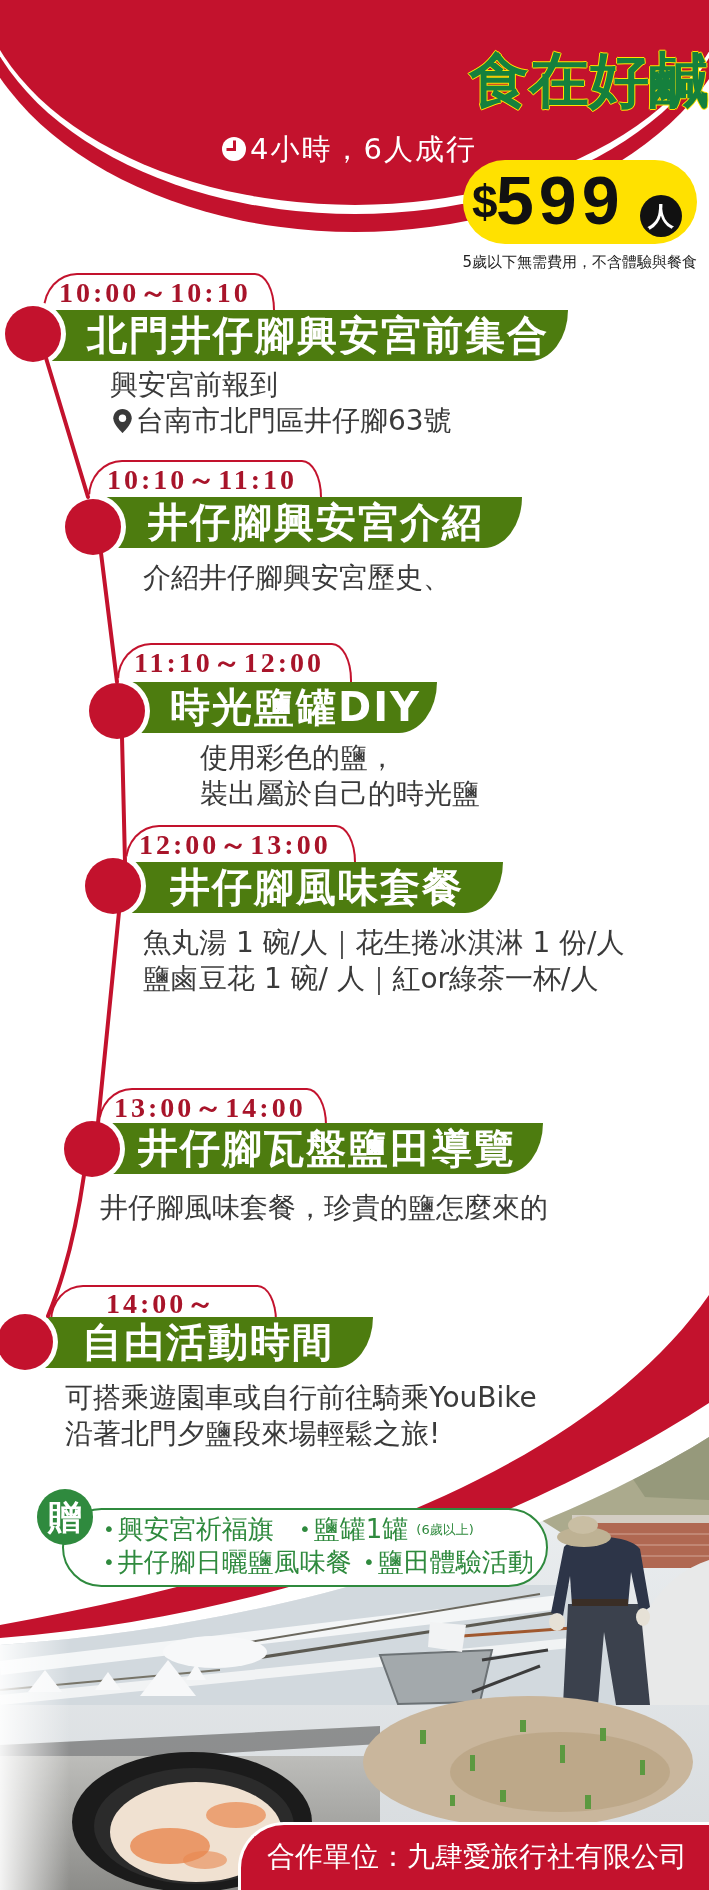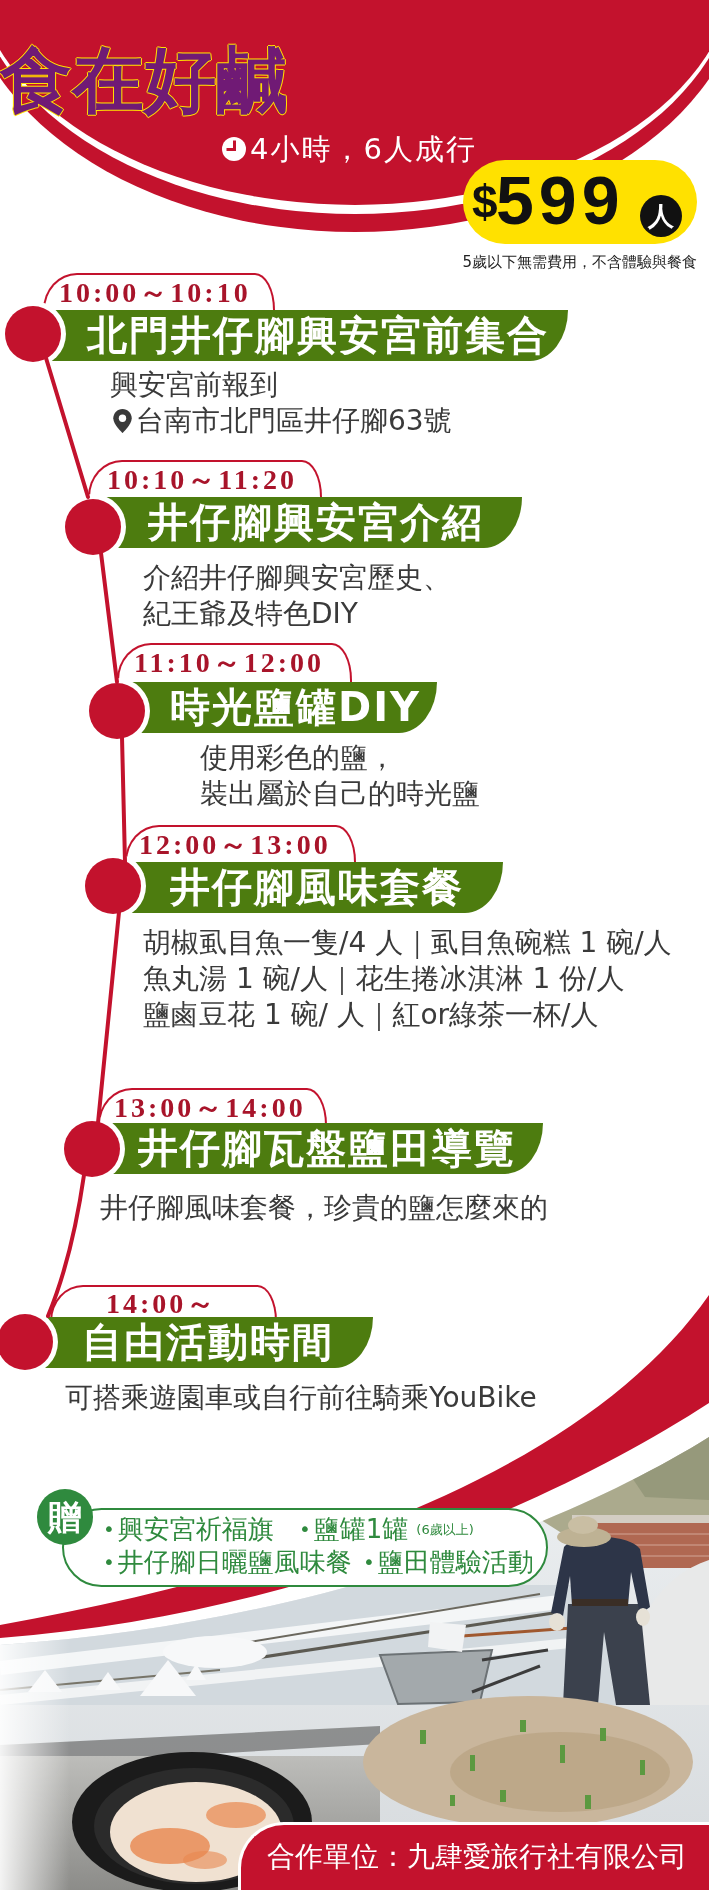--- a/index.html
+++ b/index.html
@@ -1,18 +1,18 @@
 <!DOCTYPE html>
 <html><head>
 <meta charset="utf-8">
 <style>
 html,body{margin:0;padding:0;}
 body{width:709px;height:1890px;position:relative;overflow:hidden;background:#ffffff;font-family:"DejaVu Sans","Liberation Sans",sans-serif;}
 .header-bg{position:absolute;left:0;top:0;width:709px;height:260px;z-index:0;}
-.title{position:absolute;left:0;top:30px;width:709px;text-align:left;font-size:72px;line-height:100px;font-weight:bold;color:#701a75;z-index:2;white-space:nowrap;text-shadow:1px 0 0 #FFE100,-1px 0 0 #FFE100,0 1px 0 #FFE100,0 -1px 0 #FFE100;}
+.title{position:absolute;left:0;top:30px;width:709px;text-align:right;font-size:60px;line-height:100px;font-weight:bold;color:#15803d;z-index:2;white-space:nowrap;text-shadow:1px 0 0 #FFE100,-1px 0 0 #FFE100,0 1px 0 #FFE100,0 -1px 0 #FFE100;}
 .subtitle{position:absolute;left:222px;top:134px;height:30px;display:flex;align-items:center;color:#ffffff;font-size:29px;line-height:30px;letter-spacing:2px;z-index:2;white-space:nowrap;}
 .subtitle svg{width:24px;height:24px;margin-right:4px;flex:none;}
 .price-badge{position:absolute;left:463px;top:160px;width:234px;height:84px;background:#FFE100;border-radius:42px;z-index:3;}
 .currency{position:absolute;left:9px;top:19px;font-family:"Liberation Sans",sans-serif;font-weight:bold;font-size:46px;line-height:46px;color:#111;}
 .amount{position:absolute;left:33px;top:6px;font-family:"Liberation Sans",sans-serif;font-weight:bold;font-size:68px;line-height:68px;letter-spacing:5px;color:#111;}
 .unit{position:absolute;left:177px;top:35px;width:42px;height:42px;border-radius:50%;background:#111;color:#fff;font-size:26px;line-height:42px;text-align:center;font-weight:bold;}
 .price-note{position:absolute;right:12px;top:253px;font-size:15px;line-height:18px;color:#222;z-index:3;white-space:nowrap;}
 
 .tab{position:absolute;height:40px;box-sizing:border-box;border:2.5px solid #C3122D;border-bottom:none;border-radius:34px 20px 0 0/37px 37px 0 0;z-index:1;background:#fff;}
 .time{position:absolute;top:4px;font-family:"Liberation Serif",serif;font-weight:bold;font-size:28px;line-height:28px;letter-spacing:3px;color:#A8142A;white-space:nowrap;}
@@ -83,30 +83,29 @@
   <div class="desc-line">興安宮前報到</div>
   <div class="desc-line">
     <svg class="pin" viewBox="0 0 20 26">
       <path d="M10 0C4.5 0 0 4.5 0 10c0 7 10 16 10 16s10-9 10-16C20 4.5 15.5 0 10 0z" fill="#3A3A3A"></path>
       <circle cx="10" cy="10" r="4" fill="#ffffff"></circle>
     </svg><span>台南市北門區井仔腳63號</span>
   </div>
 </div>
 
 <div class="tab" style="left:88px;top:460px;width:234px;">
-  <span class="time" style="left:17px;">10:10～11:20</span>
+  <span class="time" style="left:17px;">10:10～11:10</span>
 </div>
 <div class="bar" style="left:93px;top:497px;width:429px;">
   <span class="bar-title" style="left:55px;">井仔腳興安宮介紹</span>
 </div>
 <div class="ring" style="left:60px;top:494px;"></div>
 <div class="dot" style="left:65px;top:499px;"></div>
 <div class="desc" style="left:143px;top:560px;">
   <div class="desc-line">介紹井仔腳興安宮歷史、</div>
-  <div class="desc-line">紀王爺及特色DIY</div>
 </div>
 
 <div class="tab" style="left:117px;top:643px;width:235px;">
   <span class="time" style="left:15px;">11:10～12:00</span>
 </div>
 <div class="bar" style="left:117px;top:682px;width:320px;">
   <span class="bar-title" style="left:53px;">時光鹽罐DIY</span>
 </div>
 <div class="ring" style="left:84px;top:678px;"></div>
 <div class="dot" style="left:89px;top:683px;"></div>
@@ -117,21 +116,20 @@
 
 <div class="tab" style="left:125px;top:825px;width:231px;">
   <span class="time" style="left:12px;">12:00～13:00</span>
 </div>
 <div class="bar" style="left:113px;top:862px;width:390px;">
   <span class="bar-title" style="left:57px;">井仔腳風味套餐</span>
 </div>
 <div class="ring" style="left:80px;top:853px;"></div>
 <div class="dot" style="left:85px;top:858px;"></div>
 <div class="desc" style="left:143px;top:925px;">
-  <div class="desc-line">胡椒虱目魚一隻/4 人｜虱目魚碗糕 1 碗/人</div>
   <div class="desc-line">魚丸湯 1 碗/人｜花生捲冰淇淋 1 份/人</div>
   <div class="desc-line">鹽鹵豆花 1 碗/ 人｜紅or綠茶一杯/人</div>
 </div>
 
 <div class="tab" style="left:98px;top:1088px;width:229px;">
   <span class="time" style="left:14px;">13:00～14:00</span>
 </div>
 <div class="bar" style="left:92px;top:1123px;width:451px;">
   <span class="bar-title" style="left:46px;">井仔腳瓦盤鹽田導覽</span>
 </div>
@@ -144,20 +142,21 @@
 <div class="tab" style="left:50px;top:1285px;width:227px;height:36px;">
   <span class="time" style="left:54px;top:3px;">14:00～</span>
 </div>
 <div class="bar" style="left:25px;top:1317px;width:348px;">
   <span class="bar-title" style="left:57px;">自由活動時間</span>
 </div>
 <div class="ring" style="left:-8px;top:1309px;"></div>
 <div class="dot" style="left:-3px;top:1314px;"></div>
 <div class="desc" style="left:65px;top:1380px;">
   <div class="desc-line">可搭乘遊園車或自行前往騎乘YouBike</div>
+  <div class="desc-line">沿著北門夕鹽段來場輕鬆之旅!</div>
 </div>
 
 <svg class="bottom-art" viewBox="0 1280 709 610">
   <defs>
     <clipPath id="photo-clip">
         <path d="M0,1645 C300,1625 560,1530 709,1437 L709,1890 L0,1890 Z"></path>
       </clipPath>
     <linearGradient id="fieldGrad" x1="0" y1="0" x2="0" y2="1">
       <stop offset="0" stop-color="#EEF1F3"></stop>
         <stop offset="1" stop-color="#D6DADD"></stop>

